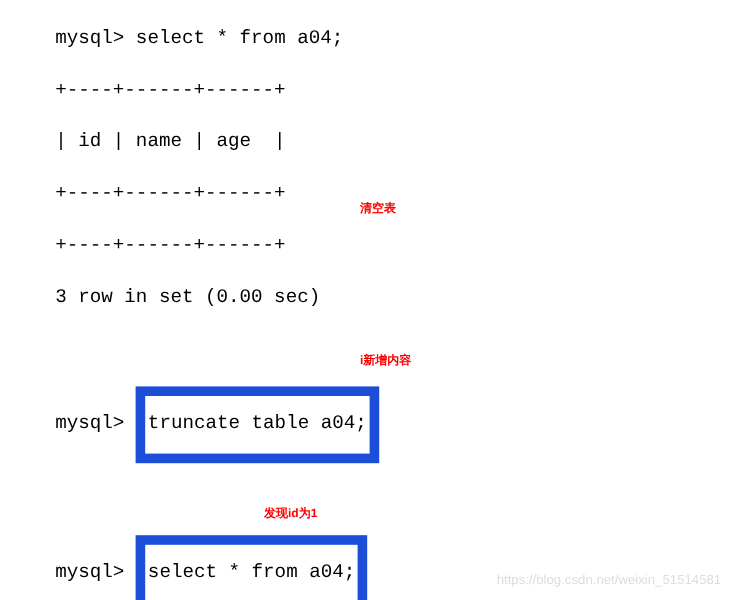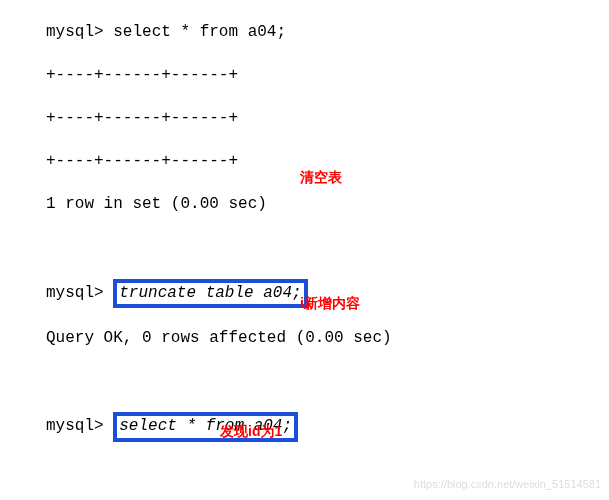--- a/index.html
+++ b/index.html
@@ -18,58 +18,57 @@
     .terminal {
       white-space: pre;
       position: relative;
     }
     .line {
       display: block;
       white-space: pre;
       margin-left: 46px;
     }
     .boxed {
-      border: 4px solid #1d4ed8;
+      border: 8px solid #1d4ed8;
       display: inline-block;
-      padding: 0 2px;
+      padding: 13px 2px;
       margin: -2px 0;
-      font-style: italic;
     }
     .annotation {
       color: #ff0000;
       font-weight: bold;
       position: absolute;
       font-family: "SimSun", "Microsoft YaHei", sans-serif;
-      font-size: 14px;
+      font-size: 10px;
     }
     .ann1 { top: 168px; left: 300px; }
     .ann2 { top: 294px; left: 300px; }
     .ann3 { top: 422px; left: 220px; }
     .watermark {
       position: absolute;
       bottom: 8px;
       right: 8px;
       color: #dddddd;
       font-size: 11px;
       font-family: Arial, sans-serif;
       padding-left: 11px;
     }
   </style>
 </head>
 <body>
 
 <div class="terminal">
 <span class="line"><span>mysql&gt;</span> <span>select * from a04;</span></span>
 <span class="line">+----+------+------+</span>
+<span class="line">| id | name | age  |</span>
 <span class="line">+----+------+------+</span>
 <span class="line">+----+------+------+</span>
-<span class="line">1 row in set (0.00 sec)</span>
+<span class="line">3 row in set (0.00 sec)</span>
 <span class="line"> </span>
 <span class="line"><span>mysql&gt;</span> <span class="boxed">truncate table a04;</span></span>
-<span class="line">Query OK, 0 rows affected (0.00 sec)</span>
 <span class="line"> </span>
 <span class="line"><span>mysql&gt;</span> <span class="boxed">select * from a04;</span></span>
 
 
 
 
 
 
 
 

